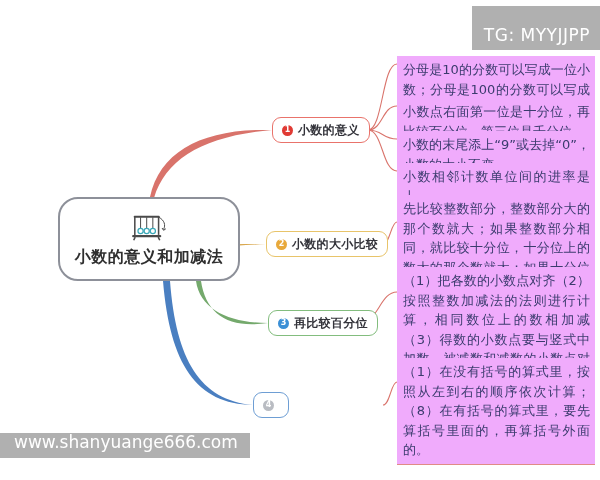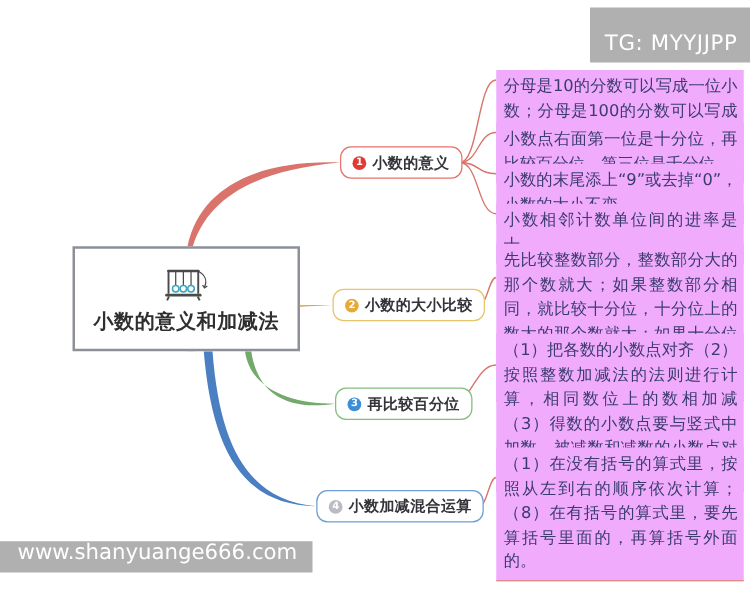--- a/index.html
+++ b/index.html
@@ -58,21 +58,21 @@
   
   .central-node {
     position: absolute;
     left: 58px;
     top: 197px;
     width: 182px;
     height: 84px;
     box-sizing: border-box;
     background: #ffffff;
     border: 2px solid #8d9099;
-    border-radius: 0;
+    border-radius: 20px;
     display: flex;
     flex-direction: column;
     align-items: center;
     justify-content: center;
     z-index: 5;
   }
   .central-icon {
     width: 46px;
     height: 34px;
     margin-bottom: 2px;
@@ -215,21 +215,20 @@
     <span class="branch-label">小数的大小比较</span>
   </div>
 
   <div class="branch b3">
     <span class="bullet">3</span>
     <span class="branch-label">再比较百分位</span>
   </div>
 
   <div class="branch b4">
     <span class="bullet">4</span>
-    <span class="branch-label">小数加减混合运算</span>
   </div>
 
   <div class="leaf l1">分母是10的分数可以写成一位小数；分母是100的分数可以写成两位小数；分母是1000的分数可以写成三位小数</div>
   <div class="leaf l2">小数点右面第一位是十分位，再比较百分位，第三位是千分位…</div>
   <div class="leaf l3">小数的末尾添上“9”或去掉“0”，小数的大小不变。</div>
   <div class="leaf l4">小数相邻计数单位间的进率是十。</div>
   <div class="leaf l5">先比较整数部分，整数部分大的那个数就大；如果整数部分相同，就比较十分位，十分位上的数大的那个数就大；如果十分位也相同，再比较百分位，百分位上的数大的那个数就大；</div>
   <div class="leaf l6">（1）把各数的小数点对齐（2）按照整数加减法的法则进行计算，相同数位上的数相加减（3）得数的小数点要与竖式中加数、被减数和减数的小数点对齐</div>
   <div class="leaf l7">（1）在没有括号的算式里，按照从左到右的顺序依次计算；（8）在有括号的算式里，要先算括号里面的，再算括号外面的。</div>
 

